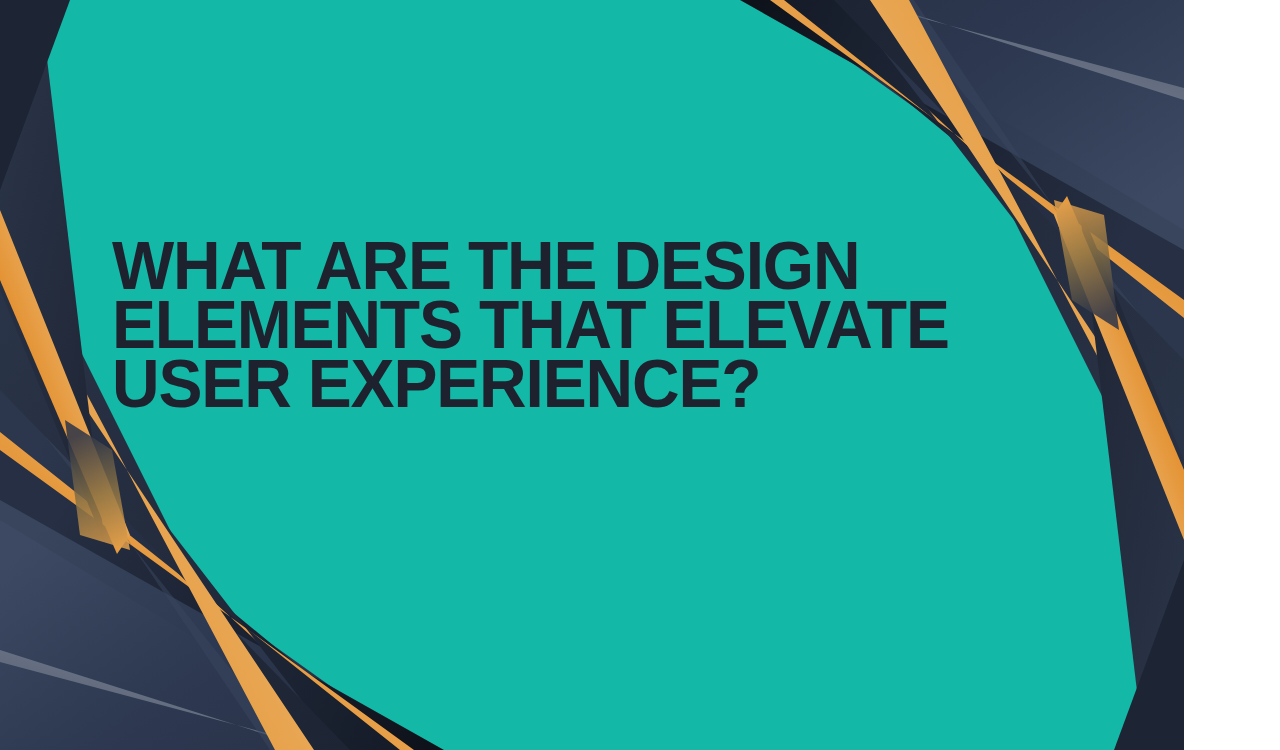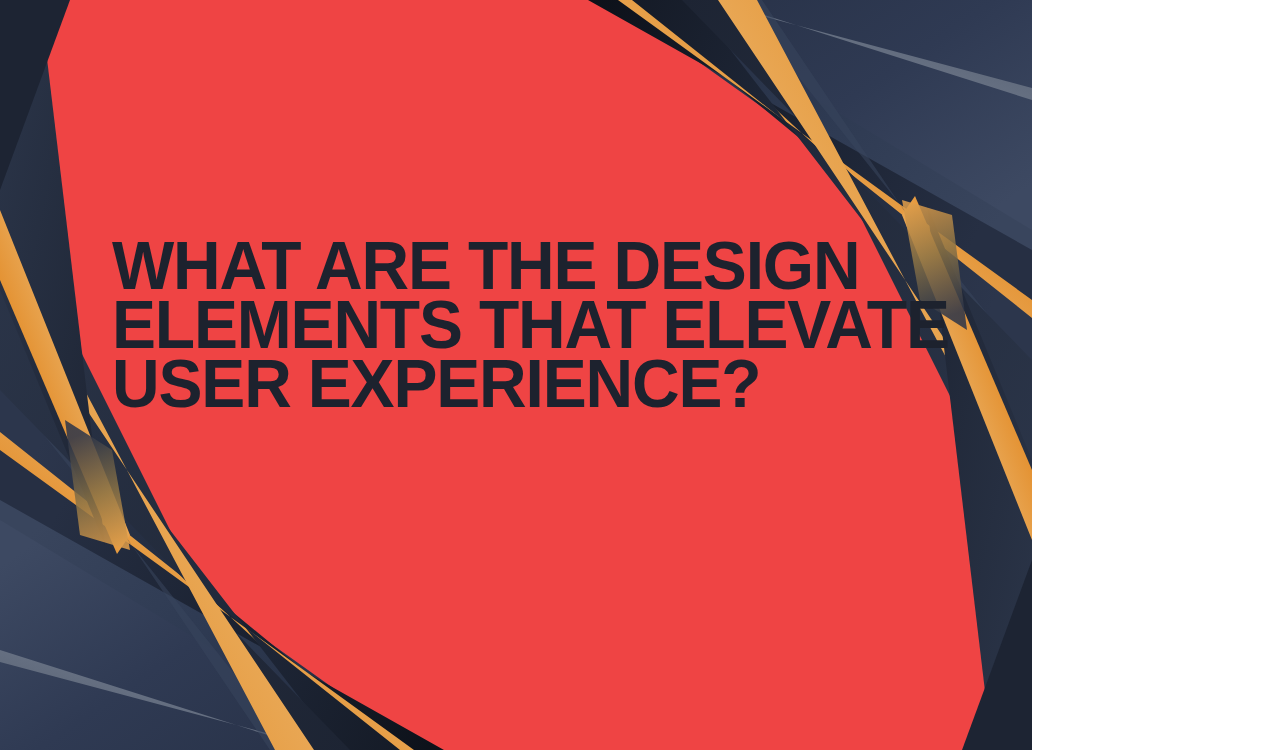--- a/index.html
+++ b/index.html
@@ -5,22 +5,22 @@
   html,body{margin:0;padding:0;}
   body{
     width:1280px;height:750px;
     background:#ffffff;
     font-family:"Liberation Sans", sans-serif;
     overflow:hidden;
     position:relative;
   }
   #slide{
     position:relative;
-    width:1032px;height:750px;
-    background:#ef4444;
+    width:1184px;height:750px;
+    background:#14b8a6;
     overflow:hidden;
   }
   #deco-top-right, #deco-bottom-left{
     position:absolute;
     pointer-events:none;
   }
   #deco-top-right{ top:0; right:0; width:1280px; height:750px; }
   #deco-bottom-left{ top:0; left:0; width:1280px; height:750px; }
 
   #title-block{

